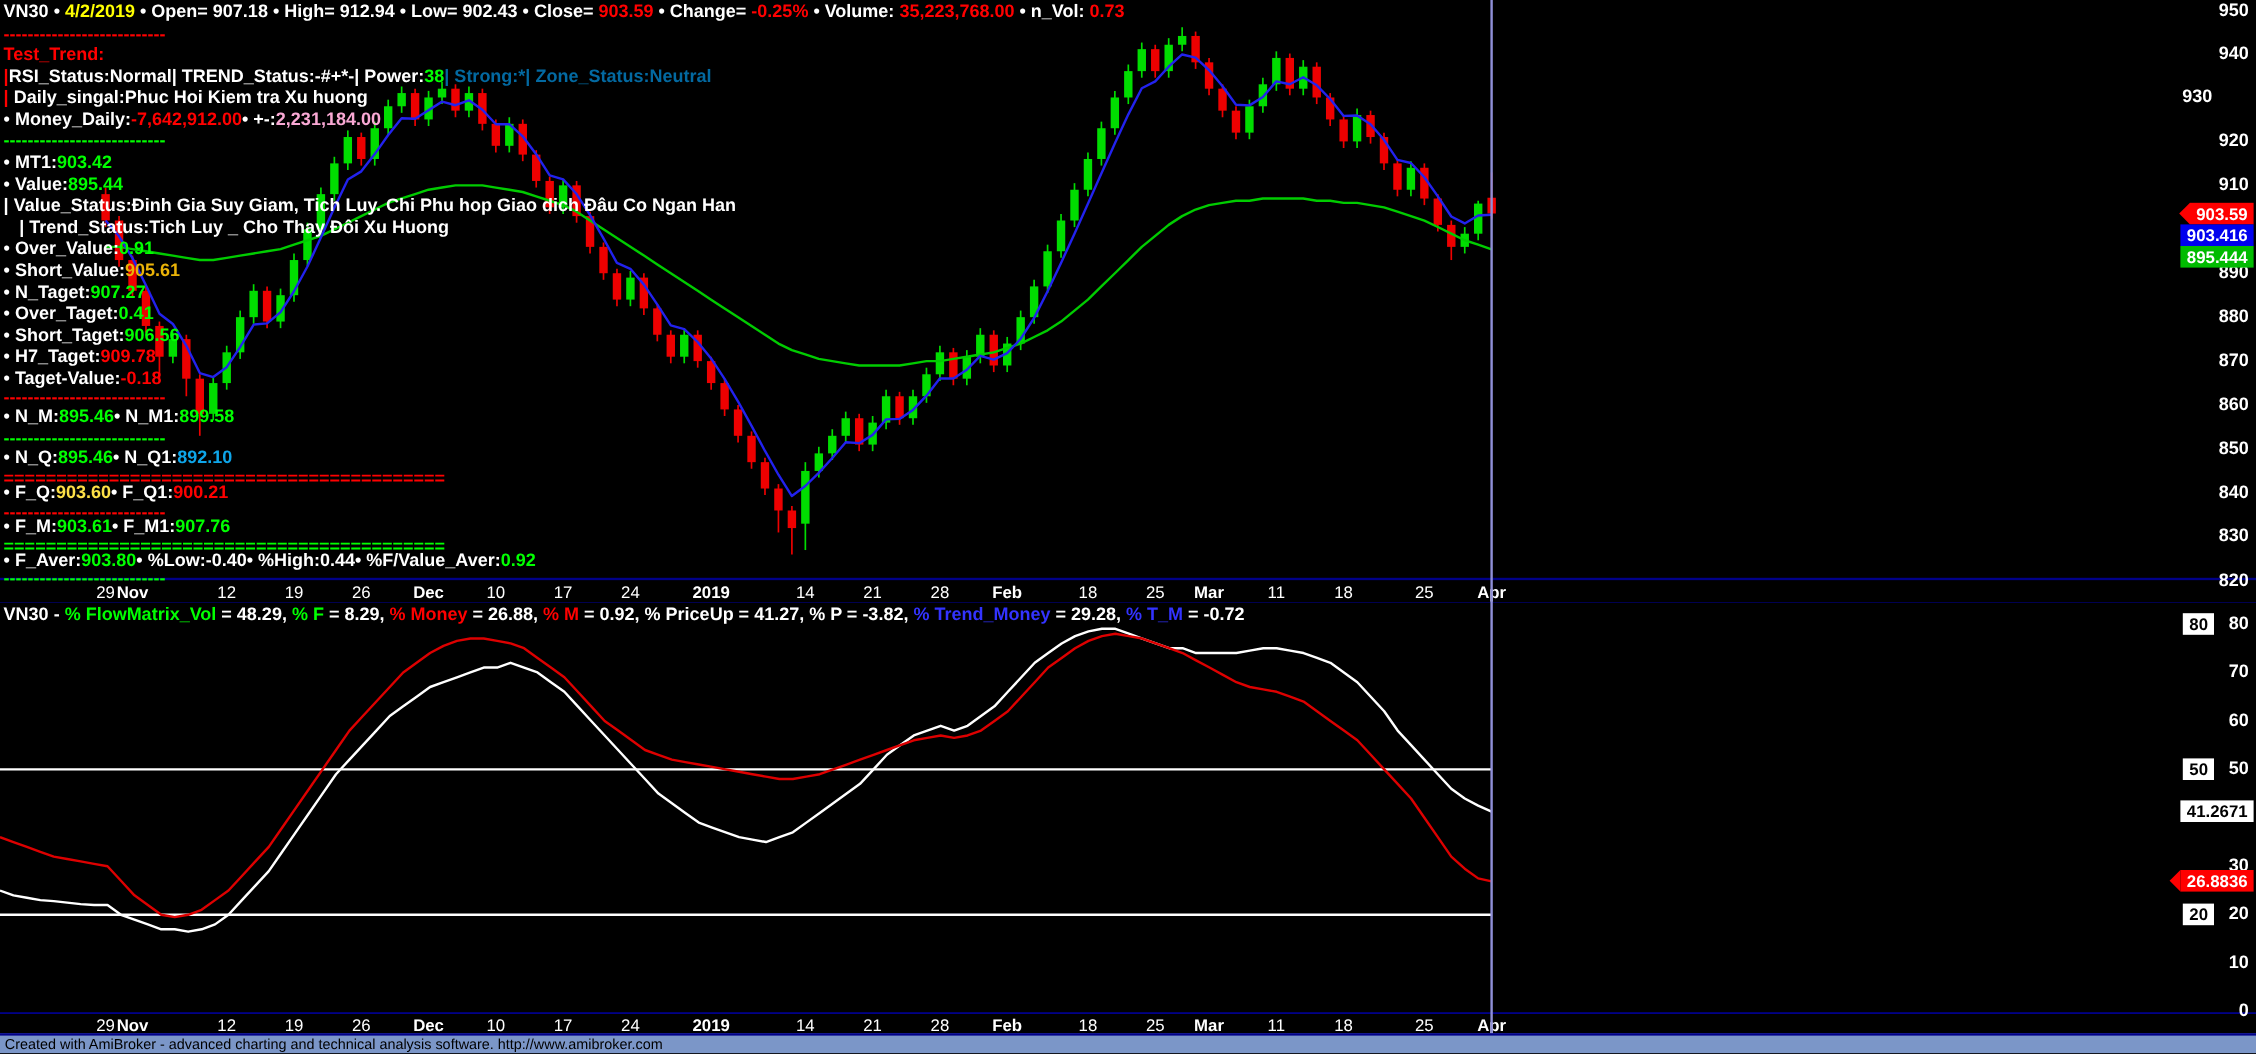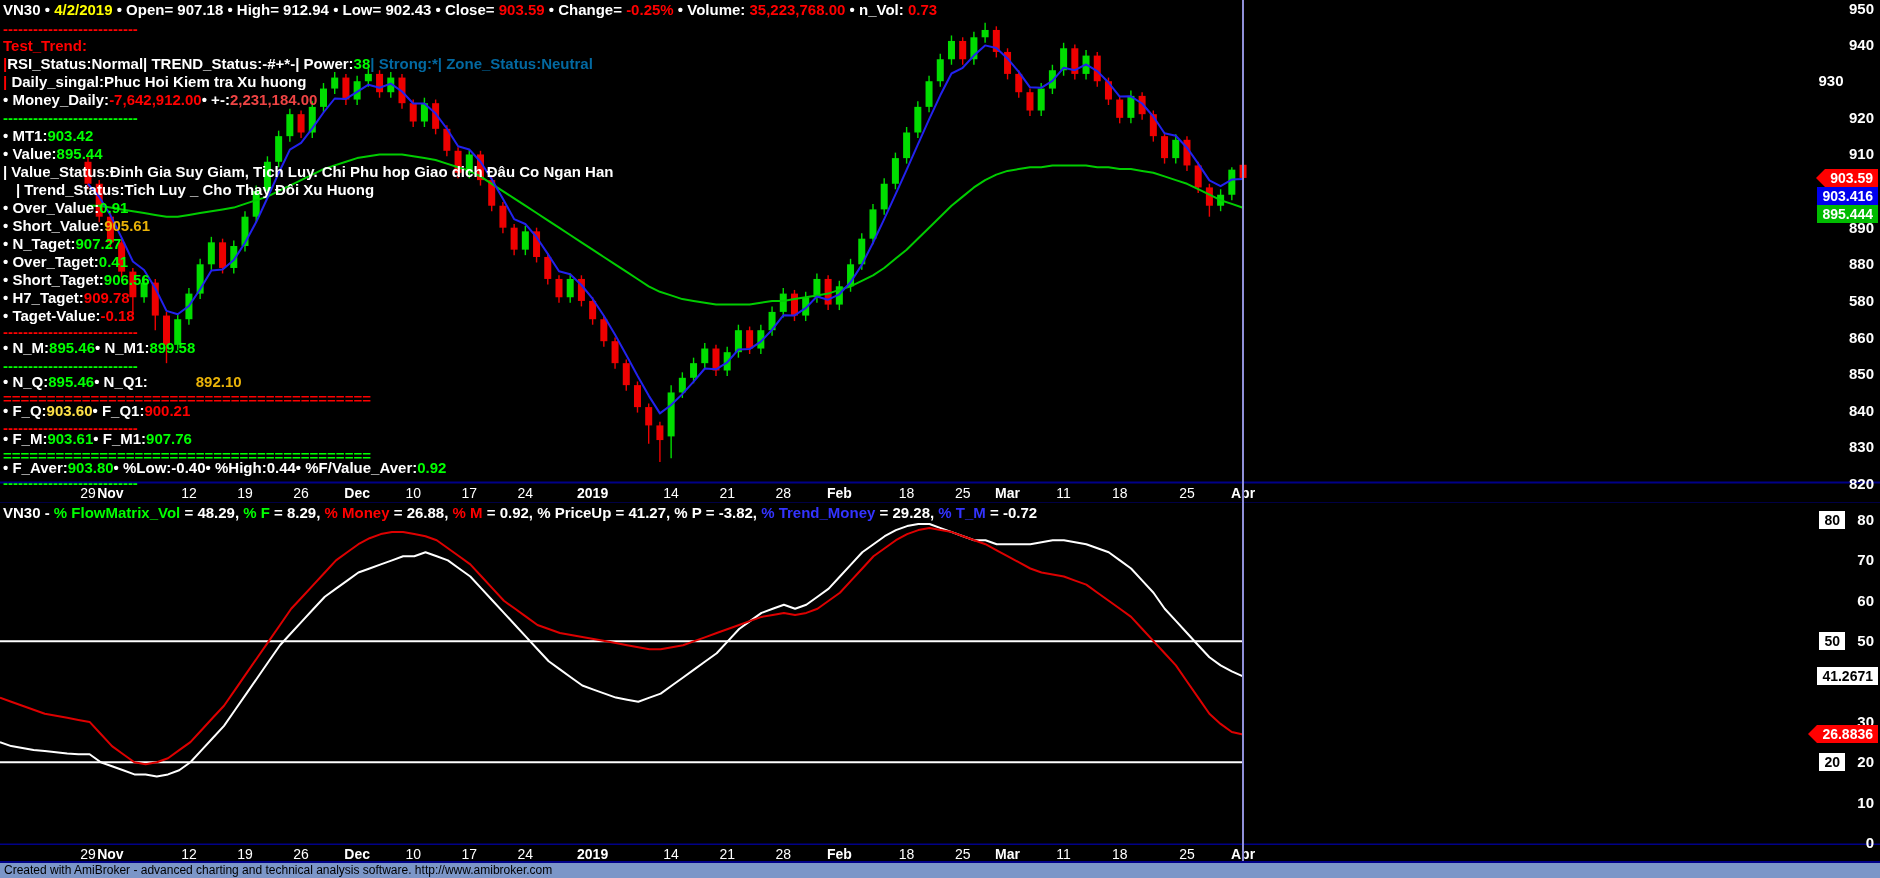--- a/index.html
+++ b/index.html
@@ -259,37 +259,37 @@
         <rect x="0" y="843.5" width="1880" height="2" fill="#000088"></rect>
       </g>
   </svg>
 
   <div id="title-bar"><span style="color: rgb(255, 255, 255);">VN30 </span><span style="color: rgb(255, 255, 255);">• </span><span style="color: rgb(255, 255, 0);">4/2/2019</span><span style="color: rgb(255, 255, 255);"> • Open= 907.18 • High= 912.94 • Low= 902.43 • Close= </span><span style="color: rgb(255, 0, 0);">903.59 </span><span style="color: rgb(255, 255, 255);">• Change= </span><span style="color: rgb(255, 0, 0);">-0.25% </span><span style="color: rgb(255, 255, 255);">• Volume: </span><span style="color: rgb(255, 0, 0);">35,223,768.00 </span><span style="color: rgb(255, 255, 255);">• n_Vol: </span><span style="color: rgb(255, 0, 0);">0.73</span></div>
   <div id="overlay-lines">
       <div class="ovl" style="top: 20px;"><span style="color: rgb(255, 0, 0);">---------------------------</span></div>
       <div class="ovl" style="top: 37px;"><span style="color: rgb(255, 0, 0);">Test_Trend:</span></div>
       <div class="ovl" style="top: 55px;"><span style="color: rgb(255, 0, 0);">|</span><span style="color: rgb(255, 255, 255);">RSI_Status:Normal| TREND_Status:-#+*-| Power:</span><span style="color: rgb(0, 255, 0);">38</span><span style="color: #0369a1;">| Strong:*| Zone_Status:Neutral</span></div>
       <div class="ovl" style="top: 73px;"><span style="color: rgb(255, 0, 0);">| </span><span style="color: rgb(255, 255, 255);">Daily_singal:Phuc Hoi Kiem tra Xu huong</span></div>
-      <div class="ovl" style="top: 91px;"><span style="color: rgb(255, 255, 255);">• Money_Daily:</span><span style="color: rgb(255, 0, 0);">-7,642,912.00</span><span style="color: rgb(255, 255, 255);">• +-:</span><span style="color: #ef4444;">2,231,184.00</span></div>
+      <div class="ovl" style="top: 91px;"><span style="color: rgb(255, 255, 255);">• Money_Daily:</span><span style="color: rgb(255, 0, 0);">-7,642,912.00</span><span style="color: rgb(255, 255, 255);">• +-:</span><span style="color: #f9a8d4;">2,231,184.00</span></div>
       <div class="ovl" style="top: 109px;"><span style="color: rgb(0, 255, 0);">---------------------------</span></div>
       <div class="ovl" style="top: 127px;"><span style="color: rgb(255, 255, 255);">• MT1:</span><span style="color: rgb(0, 255, 0);">903.42</span></div>
       <div class="ovl" style="top: 145px;"><span style="color: rgb(255, 255, 255);">• Value:</span><span style="color: rgb(0, 255, 0);">895.44</span></div>
       <div class="ovl" style="top: 163px;"><span style="color: rgb(255, 255, 255);">| Value_Status:Đinh Gia Suy Giam, Tich Luy. Chi Phu hop Giao dich Đâu Co Ngan Han</span></div>
       <div class="ovl" style="top: 181px; margin-left: 13px;"><span style="color: rgb(255, 255, 255);">| Trend_Status:Tich Luy _ Cho Thay Đôi Xu Huong</span></div>
       <div class="ovl" style="top: 199px;"><span style="color: rgb(255, 255, 255);">• Over_Value:</span><span style="color: rgb(0, 255, 0);">0.91</span></div>
       <div class="ovl" style="top: 217px;"><span style="color: rgb(255, 255, 255);">• Short_Value:</span><span style="color: #eab308;">905.61</span></div>
       <div class="ovl" style="top: 235px;"><span style="color: rgb(255, 255, 255);">• N_Taget:</span><span style="color: rgb(0, 255, 0);">907.27</span></div>
       <div class="ovl" style="top: 253px;"><span style="color: rgb(255, 255, 255);">• Over_Taget:</span><span style="color: rgb(0, 255, 0);">0.41</span></div>
       <div class="ovl" style="top: 271px;"><span style="color: rgb(255, 255, 255);">• Short_Taget:</span><span style="color: rgb(0, 255, 0);">906.56</span></div>
       <div class="ovl" style="top: 289px;"><span style="color: rgb(255, 255, 255);">• H7_Taget:</span><span style="color: rgb(255, 0, 0);">909.78</span></div>
       <div class="ovl" style="top: 307px;"><span style="color: rgb(255, 255, 255);">• Taget-Value:</span><span style="color: rgb(255, 0, 0);">-0.18</span></div>
       <div class="ovl" style="top: 323px;"><span style="color: rgb(255, 0, 0);">---------------------------</span></div>
       <div class="ovl" style="top: 339px;"><span style="color: rgb(255, 255, 255);">• N_M:</span><span style="color: rgb(0, 255, 0);">895.46</span><span style="color: rgb(255, 255, 255);">• N_M1:</span><span style="color: rgb(0, 255, 0);">899.58</span></div>
       <div class="ovl" style="top: 357px;"><span style="color: rgb(0, 255, 0);">---------------------------</span></div>
-      <div class="ovl" style="top: 373px;"><span style="color: rgb(255, 255, 255);">• N_Q:</span><span style="color: rgb(0, 255, 0);">895.46</span><span style="color: rgb(255, 255, 255);">• N_Q1:</span><span style="color: #eab308; margin-left: 48px;">892.10</span></div>
+      <div class="ovl" style="top: 373px;"><span style="color: rgb(255, 255, 255);">• N_Q:</span><span style="color: rgb(0, 255, 0);">895.46</span><span style="color: rgb(255, 255, 255);">• N_Q1:</span><span style="color: #0ea5e9;">892.10</span></div>
       <div class="ovl" style="top: 390px;"><span style="color: rgb(255, 0, 0);">==========================================</span></div>
       <div class="ovl" style="top: 402px;"><span style="color: rgb(255, 255, 255);">• F_Q:</span><span style="color: #fde047;">903.60</span><span style="color: rgb(255, 255, 255);">• F_Q1:</span><span style="color: rgb(255, 0, 0);">900.21</span></div>
       <div class="ovl" style="top: 419px;"><span style="color: rgb(255, 0, 0);">---------------------------</span></div>
       <div class="ovl" style="top: 430px;"><span style="color: rgb(255, 255, 255);">• F_M:</span><span style="color: rgb(0, 255, 0);">903.61</span><span style="color: rgb(255, 255, 255);">• F_M1:</span><span style="color: rgb(0, 255, 0);">907.76</span></div>
       <div class="ovl" style="top: 447px;"><span style="color: rgb(0, 255, 0);">==========================================</span></div>
       <div class="ovl" style="top: 459px;"><span style="color: rgb(255, 255, 255);">• F_Aver:</span><span style="color: rgb(0, 255, 0);">903.80</span><span style="color: rgb(255, 255, 255);">• %Low:</span><span style="color: rgb(255, 255, 255);">-0.40</span><span style="color: rgb(255, 255, 255);">• %High:</span><span style="color: rgb(255, 255, 255);">0.44</span><span style="color: rgb(255, 255, 255);">• %F/Value_Aver:</span><span style="color: rgb(0, 255, 0);">0.92</span></div>
       <div class="ovl" style="top: 474px;"><span style="color: rgb(0, 255, 0);">---------------------------</span></div>
     </div>
   <div id="lower-title"><span style="color: rgb(255, 255, 255);">VN30 - </span><span style="color: rgb(0, 255, 0);">% FlowMatrix_Vol</span><span style="color: rgb(255, 255, 255);"> = 48.29, </span><span style="color: rgb(0, 255, 0);">% F</span><span style="color: rgb(255, 255, 255);"> = 8.29, </span><span style="color: rgb(255, 0, 0);">% Money</span><span style="color: rgb(255, 255, 255);"> = 26.88, </span><span style="color: rgb(255, 0, 0);">% M</span><span style="color: rgb(255, 255, 255);"> = 0.92, </span><span style="color: rgb(255, 255, 255);">% PriceUp = 41.27, % P = -3.82, </span><span style="color: rgb(51, 51, 255);">% Trend_Money</span><span style="color: rgb(255, 255, 255);"> = 29.28, </span><span style="color: rgb(51, 51, 255);">% T_M</span><span style="color: rgb(255, 255, 255);"> = -0.72</span></div>
 
@@ -341,21 +341,21 @@
     </div>
 
   <div id="price-axis">
       <div class="axis-tick" style="top: 1px;">950</div>
       <div class="axis-tick" style="top: 36.615px;">940</div>
       <div class="axis-tick" style="top: 73.23px; text-align: center;">930</div>
       <div class="axis-tick" style="top: 109.845px;">920</div>
       <div class="axis-tick" style="top: 146.46px;">910</div>
       <div class="axis-tick" style="top: 219.69px;">890</div>
       <div class="axis-tick" style="top: 256.305px;">880</div>
-      <div class="axis-tick" style="top: 292.92px;">580</div>
+      <div class="axis-tick" style="top: 292.92px;">870</div>
       <div class="axis-tick" style="top: 329.535px;">860</div>
       <div class="axis-tick" style="top: 366.15px;">850</div>
       <div class="axis-tick" style="top: 402.765px;">840</div>
       <div class="axis-tick" style="top: 439.38px;">830</div>
       <div class="axis-tick" style="top: 475.995px;">820</div>
     </div>
   <div id="lower-axis">
       <div class="axis-tick" style="top: 512px;">80</div>
       <div class="axis-tick" style="top: 552.375px;">70</div>
       <div class="axis-tick" style="top: 592.75px;">60</div>

